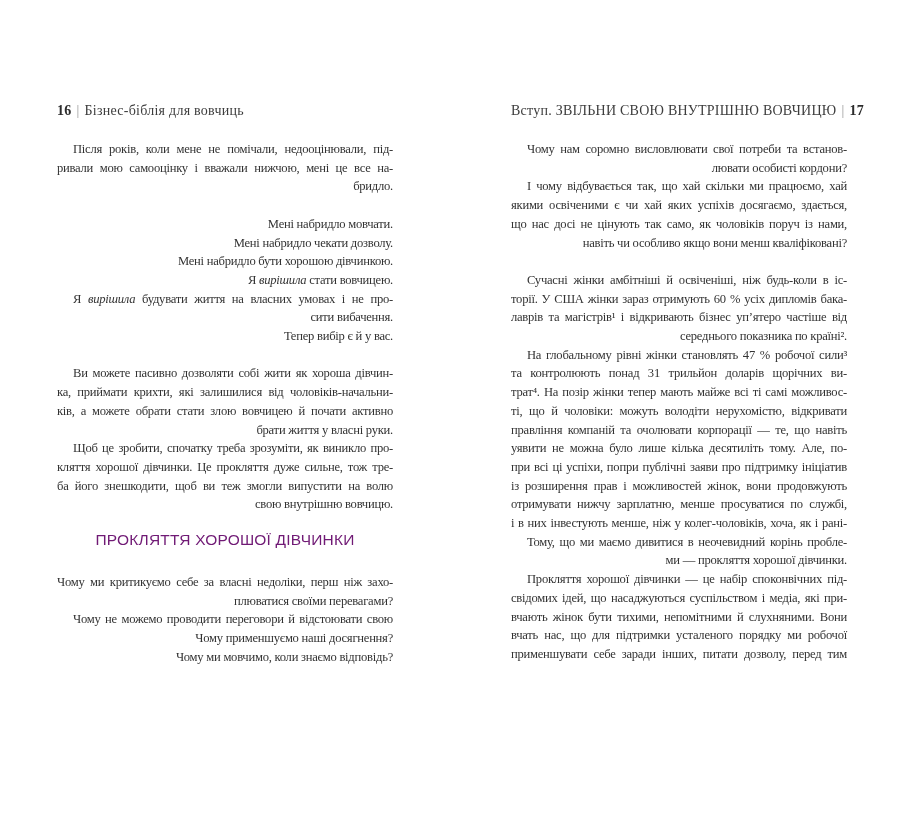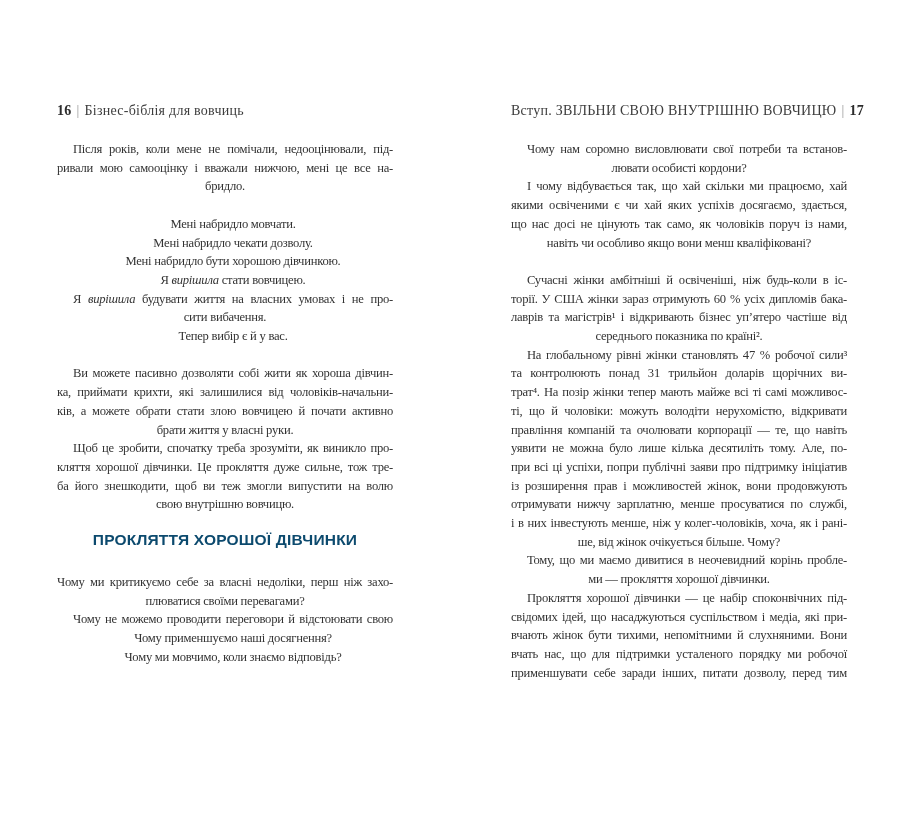--- a/index.html
+++ b/index.html
@@ -23,32 +23,32 @@
   .running-header.right { text-align: center; }
   .pagenum { font-weight: 700; color: #2c2c2c; }
   .sep { color: #9a9a9a; margin: 0 5px; }
 
   .body-text { margin-top: 22px; }
 
   .line {
     font-size: 12.6px; line-height: 18.7px;
     letter-spacing: -0.25px;
     color: #333333;
-    text-align: center;
+    text-align: right;
     min-height: 18.7px;
   }
   .line.justify { text-align: justify; text-align-last: justify; }
   .line.indent { text-indent: 16px; }
   .spacer { height: 18.7px; }
 
   .section-heading {
     font-family: "Liberation Sans", "DejaVu Sans", sans-serif;
-    font-weight: 700; font-size: 15.5px; line-height: 20px;
+    font-weight: 400; font-size: 15.5px; line-height: 20px;
     text-align: center; letter-spacing: 0.2px;
-    color: #0c4a6e;
+    color: #701a75;
     margin: 16px 0 23px 0;
   }
   .italic { font-style: italic; }
 </style>
 </head>
 <body>
 
 <div>
 
   <section class="col" id="left-col">
@@ -127,21 +127,20 @@
           <div class="line justify indent">На глобальному рівні жінки становлять 47 % робочої сили³</div>
           <div class="line justify">та контролюють понад 31 трильйон доларів щорічних ви-</div>
           <div class="line justify">трат⁴. На позір жінки тепер мають майже всі ті самі можливос-</div>
           <div class="line justify">ті, що й чоловіки: можуть володіти нерухомістю, відкривати</div>
           <div class="line justify">правління компаній та очолювати корпорації — те, що навіть</div>
           <div class="line justify">уявити не можна було лише кілька десятиліть тому. Але, по-</div>
           <div class="line justify">при всі ці успіхи, попри публічні заяви про підтримку ініціатив</div>
           <div class="line justify">із розширення прав і можливостей жінок, вони продовжують</div>
           <div class="line justify">отримувати нижчу зарплатню, менше просуватися по службі,</div>
           <div class="line justify">і в них інвестують менше, ніж у колег-чоловіків, хоча, як і рані-</div>
-          <div class="line">ше, від жінок очікується більше. Чому?</div>
         </div>
         <div class="paragraph">
           <div class="line justify indent">Тому, що ми маємо дивитися в неочевидний корінь пробле-</div>
           <div class="line">ми — прокляття хорошої дівчинки.</div>
         </div>
         <div class="paragraph">
           <div class="line justify indent">Прокляття хорошої дівчинки — це набір споконвічних під-</div>
           <div class="line justify">свідомих ідей, що насаджуються суспільством і медіа, які при-</div>
           <div class="line justify">вчають жінок бути тихими, непомітними й слухняними. Вони</div>
           <div class="line justify">вчать нас, що для підтримки усталеного порядку ми робочої</div>

